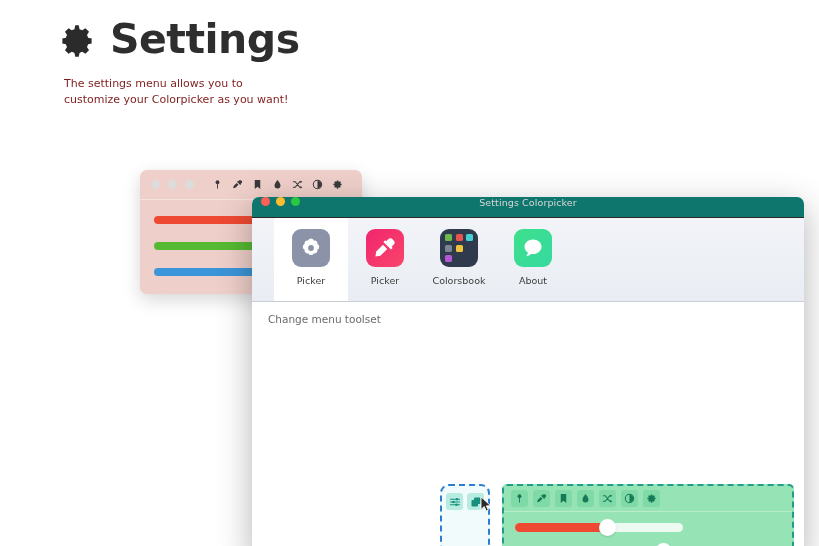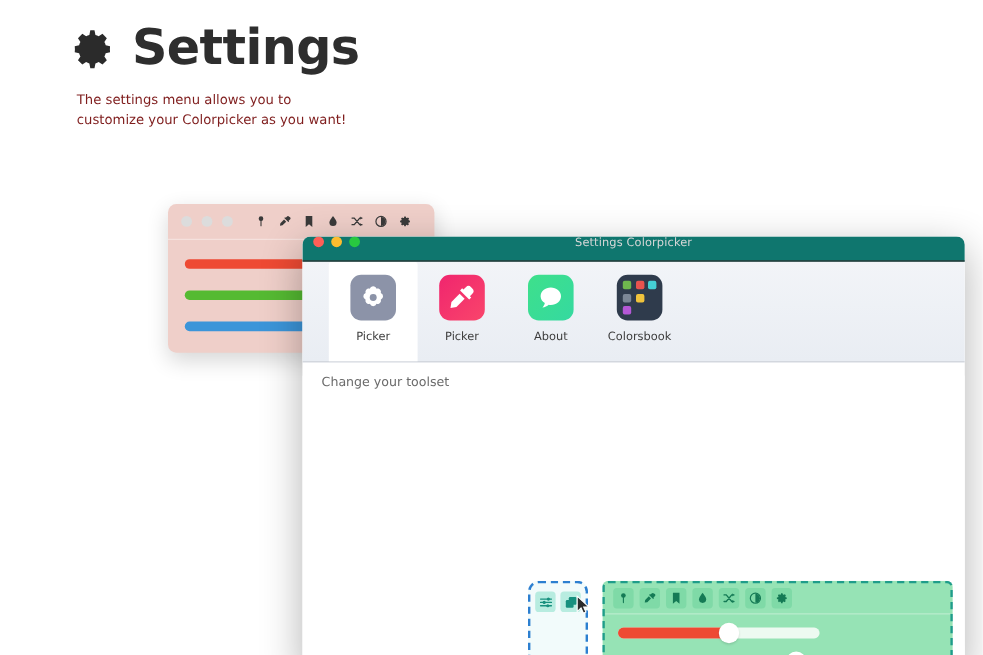--- a/index.html
+++ b/index.html
@@ -422,52 +422,52 @@
 
 
     <div class="tab">
       <div class="tab-icon ic-picker">
         <svg width="24" height="24" viewBox="0 0 24 24" fill="#ffffff">
           <path d="M19.6 3.3a3.1 3.1 0 0 0-4.4 0l-2 2-1.1-1-1.7 1.7 7.6 7.6 1.7-1.7-1.1-1.1 2-2a3.1 3.1 0 0 0 0-4.4z"></path>
           <path d="M10 8.8L3.2 15.6 2.4 20.6l5-.8 6.8-6.8L10 8.8z"></path>
         </svg>
       </div>
       <div class="tab-label">Picker</div>
-    </div>
-
-    <div class="tab">
-      <div class="tab-icon ic-about">
-        <svg width="24" height="24" viewBox="0 0 24 24" fill="#ffffff">
-          <path d="M12 3.6c-4.7 0-8.5 3.2-8.5 7.2 0 2.4 1.4 4.5 3.5 5.8-.2 1.3-.9 2.6-2 3.7 2.1-.3 4-1.2 5.3-2.4.6.1 1.1.2 1.7.2 4.7 0 8.5-3.2 8.5-7.3S16.7 3.6 12 3.6z"></path>
-        </svg>
-      </div>
-      <div class="tab-label">About</div>
     </div>
 
     <div class="tab">
       <div class="tab-icon ic-colorsbook">
         <div class="cb-grid">
           <span class="cb-cell" style="background:#6fb84e"></span>
           <span class="cb-cell" style="background:#e8534f"></span>
           <span class="cb-cell" style="background:#45cfd4"></span>
           <span class="cb-cell" style="background:#7b8695"></span>
           <span class="cb-cell" style="background:#f0c33c"></span>
           <span class="cb-cell"></span>
           <span class="cb-cell" style="background:#b558d6"></span>
           <span class="cb-cell"></span>
           <span class="cb-cell"></span>
         </div>
       </div>
       <div class="tab-label">Colorsbook</div>
     </div>
+
+    <div class="tab">
+      <div class="tab-icon ic-about">
+        <svg width="24" height="24" viewBox="0 0 24 24" fill="#ffffff">
+          <path d="M12 3.6c-4.7 0-8.5 3.2-8.5 7.2 0 2.4 1.4 4.5 3.5 5.8-.2 1.3-.9 2.6-2 3.7 2.1-.3 4-1.2 5.3-2.4.6.1 1.1.2 1.7.2 4.7 0 8.5-3.2 8.5-7.3S16.7 3.6 12 3.6z"></path>
+        </svg>
+      </div>
+      <div class="tab-label">About</div>
+    </div>
   </div>
 
   <div class="sw-content">
 
-    <div class="section-sub">Change your toolset</div>
+    <div class="section-sub">Change menu toolset</div>
 
     <div class="tools-row">
 
       <div class="dropzone">
         <span class="chip">
           <svg width="12" height="12" viewBox="0 0 24 24" fill="none" stroke="currentColor" stroke-width="2.4" stroke-linecap="round">
             <path d="M3 6.5h18M3 12h18M3 17.5h18"></path>
             <circle cx="16" cy="6.5" r="2.6" fill="currentColor" stroke="none"></circle>
             <circle cx="9" cy="12" r="2.6" fill="currentColor" stroke="none"></circle>
             <circle cx="15" cy="17.5" r="2.6" fill="currentColor" stroke="none"></circle>

